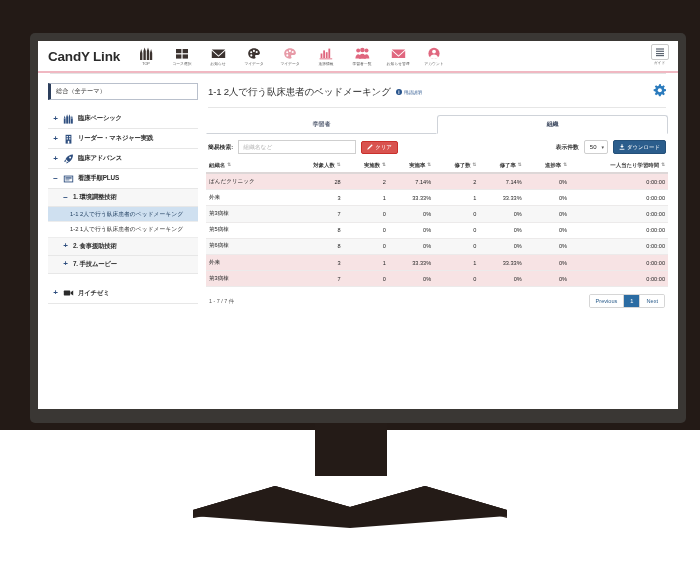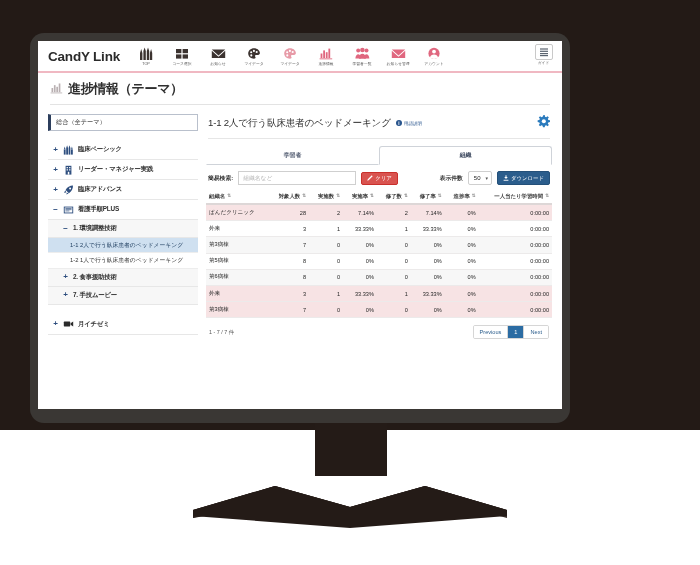--- a/index.html
+++ b/index.html
@@ -11,23 +11,23 @@
     overflow:hidden;
   }
   #root { position:relative; width:700px; height:565px; background:#fff; }
 
   
   .monitor-top-bg {
     position:absolute; left:0; top:0; width:700px; height:430px;
     background:#231a16;
   }
   .bezel {
-    position:absolute; left:30px; top:33px; width:540px; height:390px;
+    position:absolute; left:30px; top:33px; width:656px; height:390px;
     background:#3a3734;
-    border-radius:14px;
+    border-radius:5px;
   }
   .bezel-inner {
     position:absolute; left:8px; top:8px; right:8px; bottom:14px;
     background:#fff;
     overflow:hidden;
   }
   .neck {
     position:absolute; left:315px; top:423px; width:72px; height:53px;
     background:#241b17;
   }
@@ -353,34 +353,20 @@
                   <rect x="1" y="3.7" width="8" height="1.2"></rect>
                 <rect x="1" y="6.0" width="8" height="1.2"></rect>
                   <rect x="1" y="8.0" width="8" height="1.2"></rect>
               </g>
             </svg>
           </div>
           <div class="guide-label">ガイド</div>
         </div>
       </div>
 
-      <div class="page-title-row">
-        <span>
-          <svg width="13" height="12" viewBox="0 0 14 13">
-            <g fill="#b9b0b2">
-              <rect x="1.6" y="6.5" width="1.8" height="4.5"></rect>
-              <rect x="4.2" y="3.4" width="1.8" height="7.6"></rect>
-              <rect x="6.8" y="5.2" width="1.8" height="5.8"></rect>
-              <rect x="9.4" y="1.6" width="1.8" height="9.4"></rect>
-            </g>
-            <rect x="0.6" y="11.4" width="12.6" height="0.9" fill="#b9b0b2"></rect>
-          </svg>
-        </span>
-        <span class="ptext">進捗情報（テーマ）</span>
-      </div>
       <div class="title-rule"></div>
 
       <div class="cols">
 
         <div class="sidebar">
 
           <div class="theme-select">
             <span>総合（全テーマ）</span>
           </div>
 

